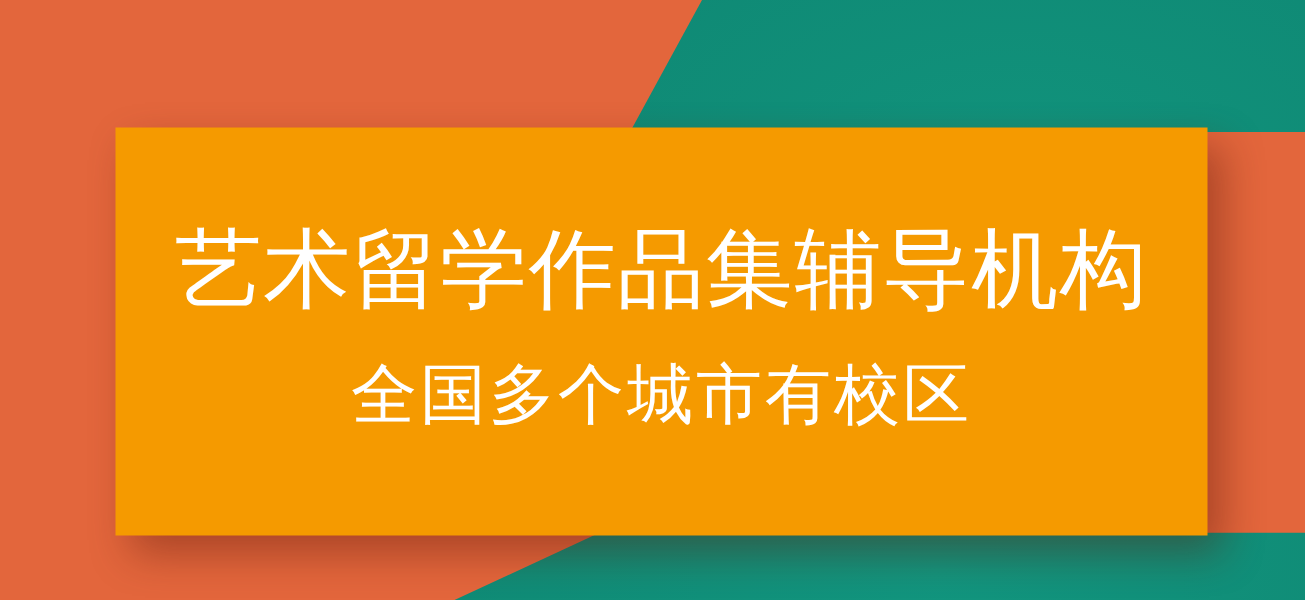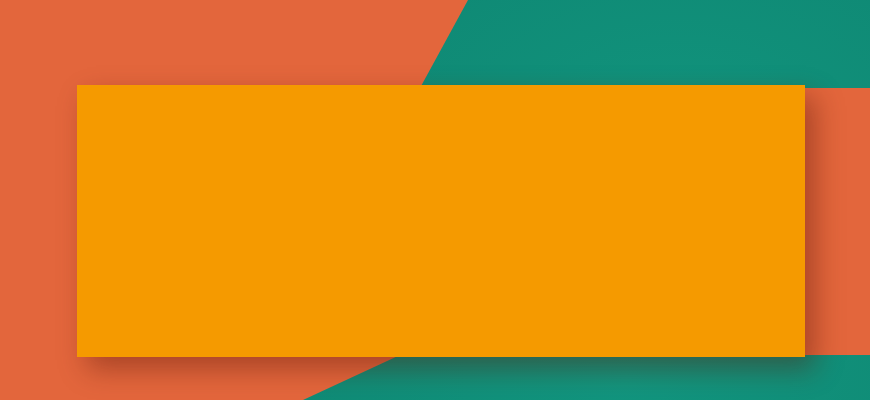--- a/index.html
+++ b/index.html
@@ -90,15 +90,17 @@
 </head>
 <body>
 
 <div id="banner">
 
   <div class="bg-layer bg-red"></div>
   <div class="bg-layer bg-teal-top"></div>
   <div class="bg-layer bg-teal-bottom"></div>
 
   <div class="card">
+    <div class="card-title">艺术留学作品集辅导机构</div>
+    <div class="card-subtitle">全国多个城市有校区</div>
   </div>
 
 </div>
 
 </body></html>

